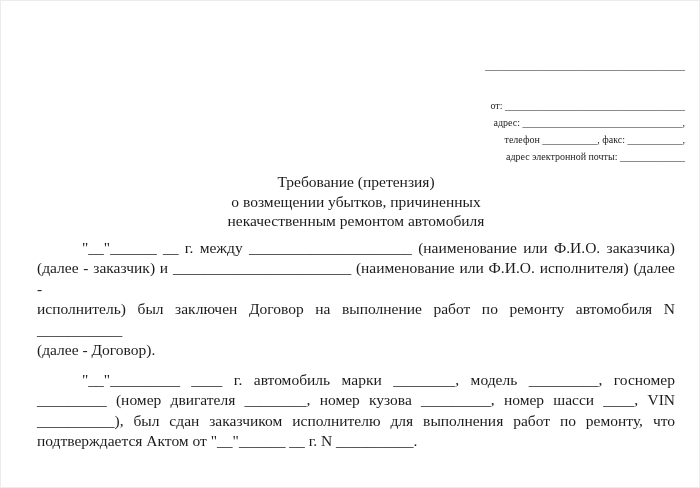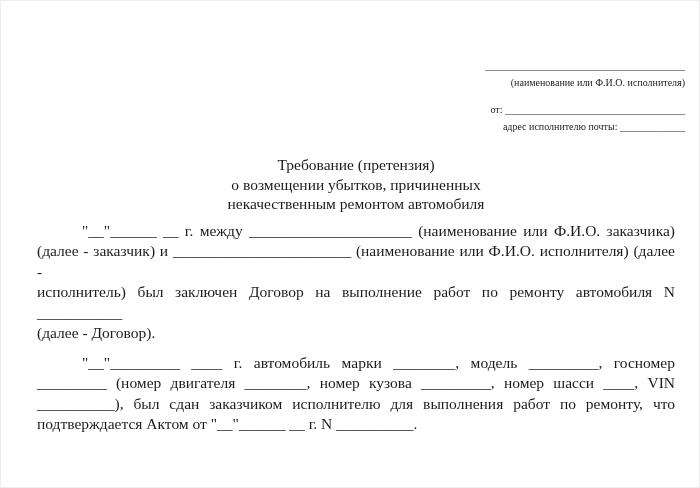--- a/index.html
+++ b/index.html
@@ -21,25 +21,25 @@
   
   .recipient-block {
     margin: 56px 14px 0 auto;
     width: 286px;
     text-align: right;
     font-size: 10px;
     line-height: 17px;
     white-space: nowrap;
   }
   .recipient-block .from-gap {
-    margin-top: 10px;
+    margin-top: 23px;
   }
   
   .doc-title {
-    margin-top: 20px;
+    margin-top: 7px;
     padding-left: 36px;
     padding-right: 24px;
     text-align: center;
     font-size: 15.5px;
     line-height: 19.5px;
   }
   
   .body-paragraph {
     margin-left: 36px;
     margin-right: 24px;
@@ -60,23 +60,24 @@
     text-indent: 45px;
   }
 </style>
 </head>
 <body>
 
 <div class="page">
 
   <div class="recipient-block">
     <div>________________________________________</div>
-    <div>(наименование или Ф.И.О. исполнителя)</div>
     <div class="from-gap">от: ____________________________________</div>
-    <div>адрес исполнителю почты: _____________</div>
+    <div>адрес: ________________________________,</div>
+    <div>телефон ___________, факс: ___________,</div>
+    <div>адрес электронной почты: _____________</div>
   </div>
 
   <div class="doc-title">
     <div>Требование (претензия)</div>
     <div>о возмещении убытков, причиненных</div>
     <div>некачественным ремонтом автомобиля</div>
   </div>
 
   <div class="body-paragraph p-contract">
     <div class="jline indent">"__"______ __ г. между _____________________ (наименование или Ф.И.О. заказчика)</div>

